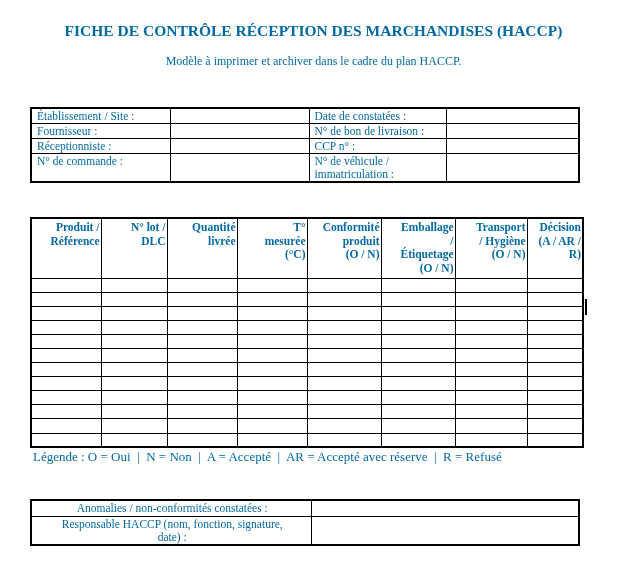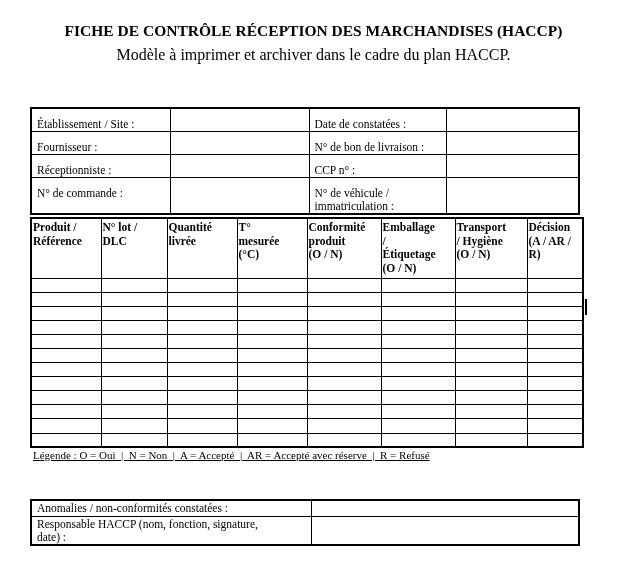--- a/index.html
+++ b/index.html
@@ -1,51 +1,51 @@
 <!DOCTYPE html>
 <html><head>
 <meta charset="utf-8">
 <style>
   html,body{margin:0;padding:0;background:#ffffff;}
   .sheet{
     position:relative;width:627px;height:566px;background:#ffffff;
-    font-family:"Liberation Serif","DejaVu Serif",serif;color:#000000;overflow:hidden;
+    font-family:"Liberation Serif","DejaVu Serif",serif;color:#0369a1;overflow:hidden;
   }
   .doc-title{
     position:absolute;top:22px;left:0;width:627px;text-align:center;
     font-size:15.5px;font-weight:bold;margin:0;
   }
   .doc-subtitle{
-    position:absolute;top:46px;left:0;width:627px;text-align:center;
-    font-size:16px;margin:0;
+    position:absolute;top:54px;left:0;width:627px;text-align:center;
+    font-size:12px;margin:0;
   }
   table{border-collapse:collapse;table-layout:fixed;background:#fff;}
   table, td, th{border:1px solid #000;}
   table{border-width:2px;}
   td, th{padding:0 3px 0 5px;vertical-align:top;font-size:11.5px;
     line-height:13px;white-space:pre;overflow:hidden;}
   
   .info-table{position:absolute;left:30px;top:107px;width:548px;}
   .info-table tr{height:15px;}
   .info-table tr.tall{height:20px;}
-  .info-table td{padding-top:9px;}
+  .info-table td{padding-top:1px;}
   
   .products-table{position:absolute;left:30px;top:217px;width:552px;}
   .products-table th{
-    font-weight:bold;text-align:left;padding:2px 1px 0 1px;
+    font-weight:bold;text-align:right;padding:2px 1px 0 1px;
     line-height:13.5px;vertical-align:top;
   }
   .products-table thead tr{height:60px;}
   .products-table tbody tr{height:14.1px;}
   
   .legend{
-    position:absolute;left:33px;top:449px;font-size:11px;white-space:pre;text-decoration:underline;
-  }
-  
-  .footer-table{position:absolute;left:30px;top:499px;width:548px;}
+    position:absolute;left:33px;top:449px;font-size:13px;white-space:pre;
+  }
+  
+  .footer-table{position:absolute;left:30px;top:499px;width:548px;text-align:center;}
   .footer-table tr{height:16px;}
   .footer-table tr.tall{height:27px;}
   .footer-table td{padding-top:1px;}
   
   .text-cursor{
     position:absolute;left:585px;top:299px;width:1.5px;height:16px;background:#000;
   }
 </style>
 </head>
 <body>

